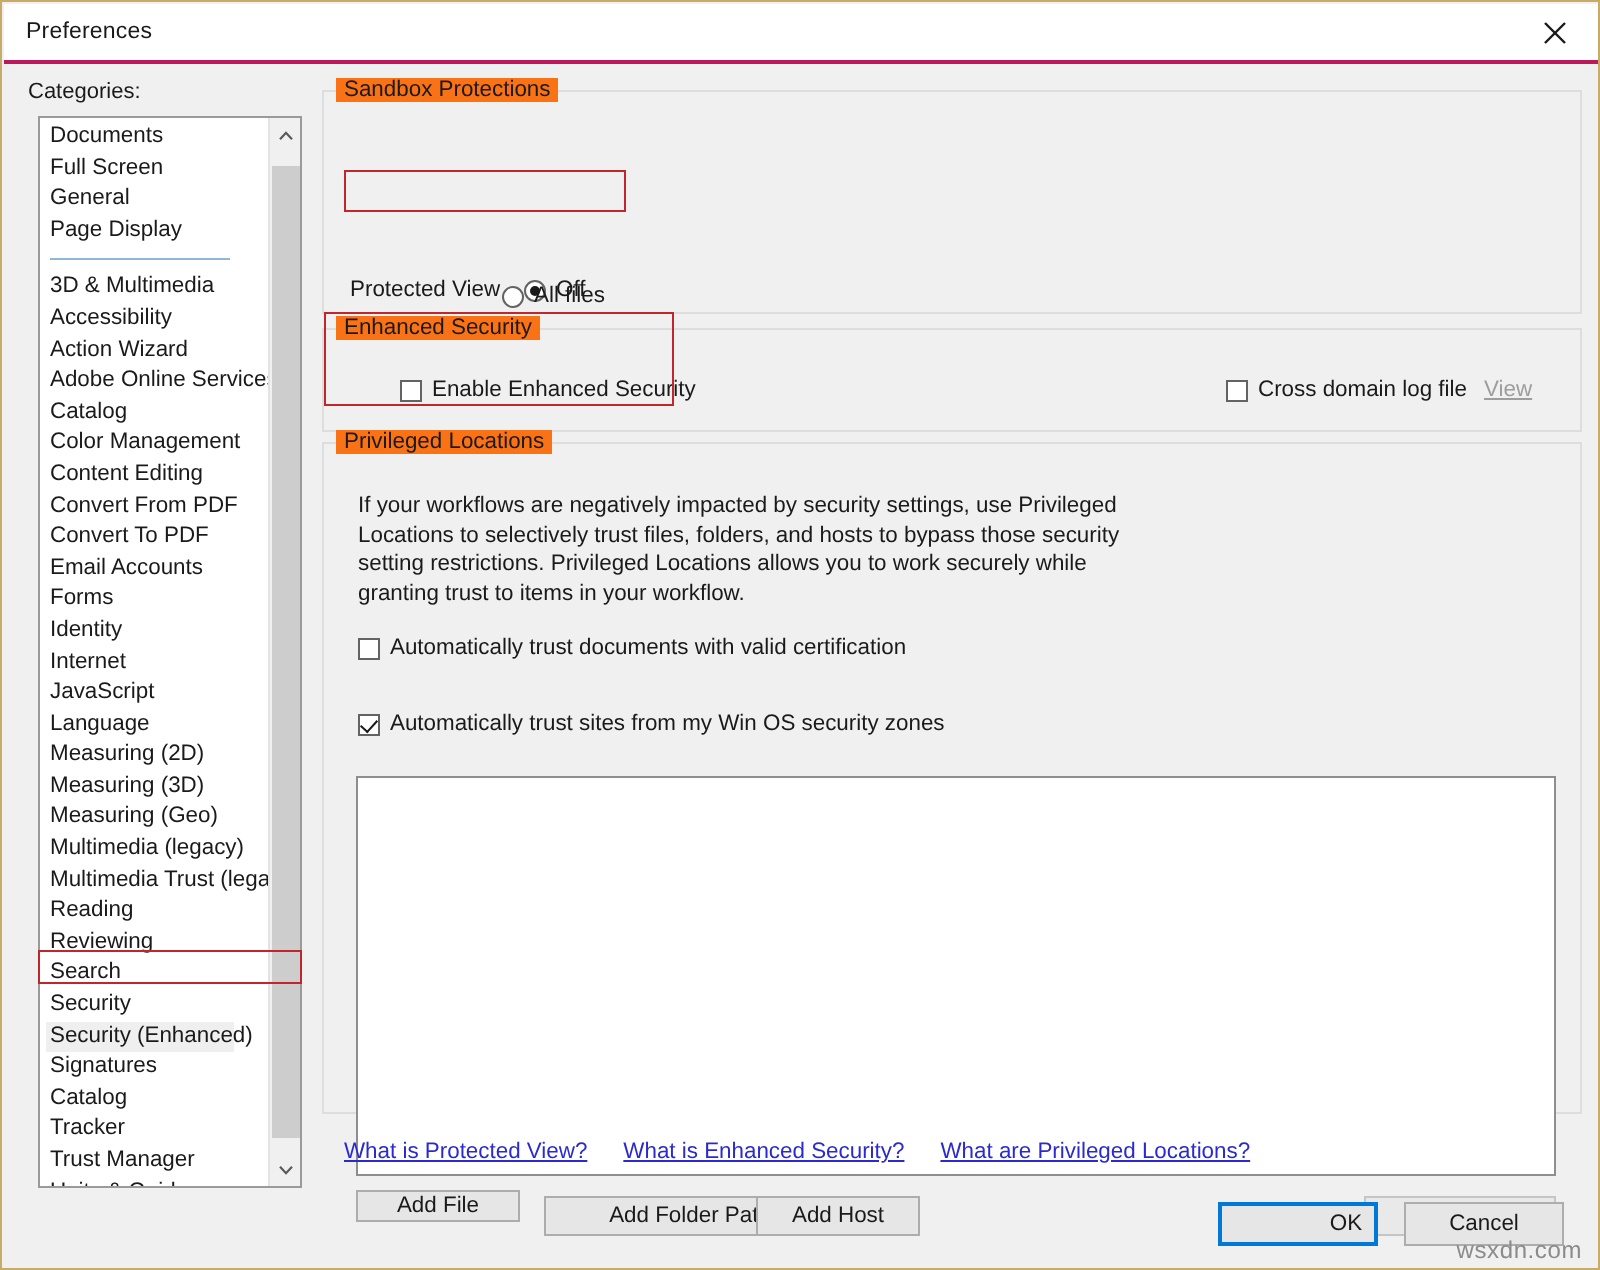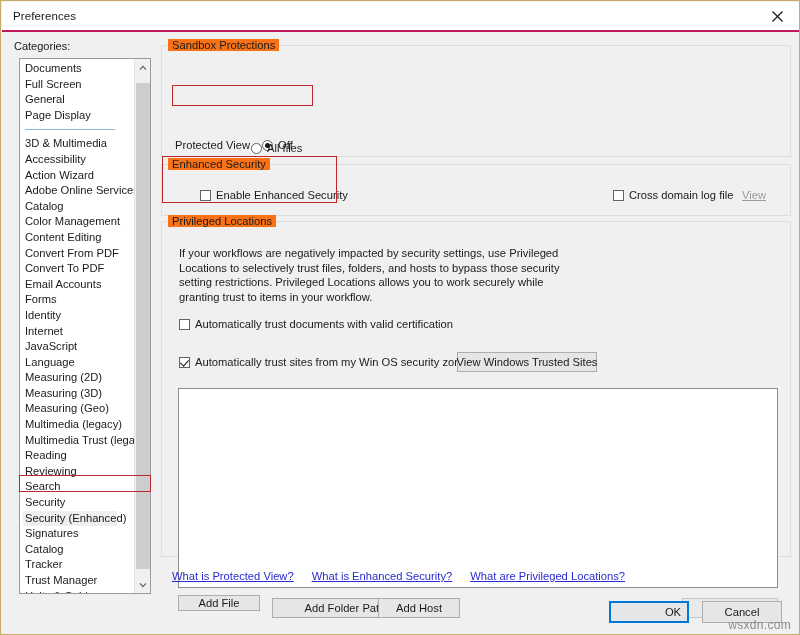--- a/index.html
+++ b/index.html
@@ -371,21 +371,20 @@
       <div class="check-row" style="left:17px; top:96px;">
         <span class="checkbox"></span>
         <span class="ctl-label">Automatically trust documents with valid certification</span>
       </div>
 
       <div class="check-row" style="left:17px; top:134px;">
         <span class="checkbox checked"></span>
         <span class="ctl-label">Automatically trust sites from my Win OS security zones</span>
       </div>
 
-      <div class="btn" style="left:295px; top:130px; width:140px; height:20px;">View Windows Trusted Sites</div>
 
       <div id="trusted-list"></div>
 
       <div class="btn" style="left:16px; top:373px; width:82px; height:16px;">Add File</div>
       <div class="btn" style="left:110px; top:376px; width:112px; height:20px;padding-left:34px;">Add Folder Path</div>
       <div class="btn" style="left:216px; top:376px; width:82px; height:20px;">Add Host</div>
       <div class="btn disabled" style="left:520px; top:376px; width:96px; height:20px;">Remove</div>
     </div>
   </div>
 

